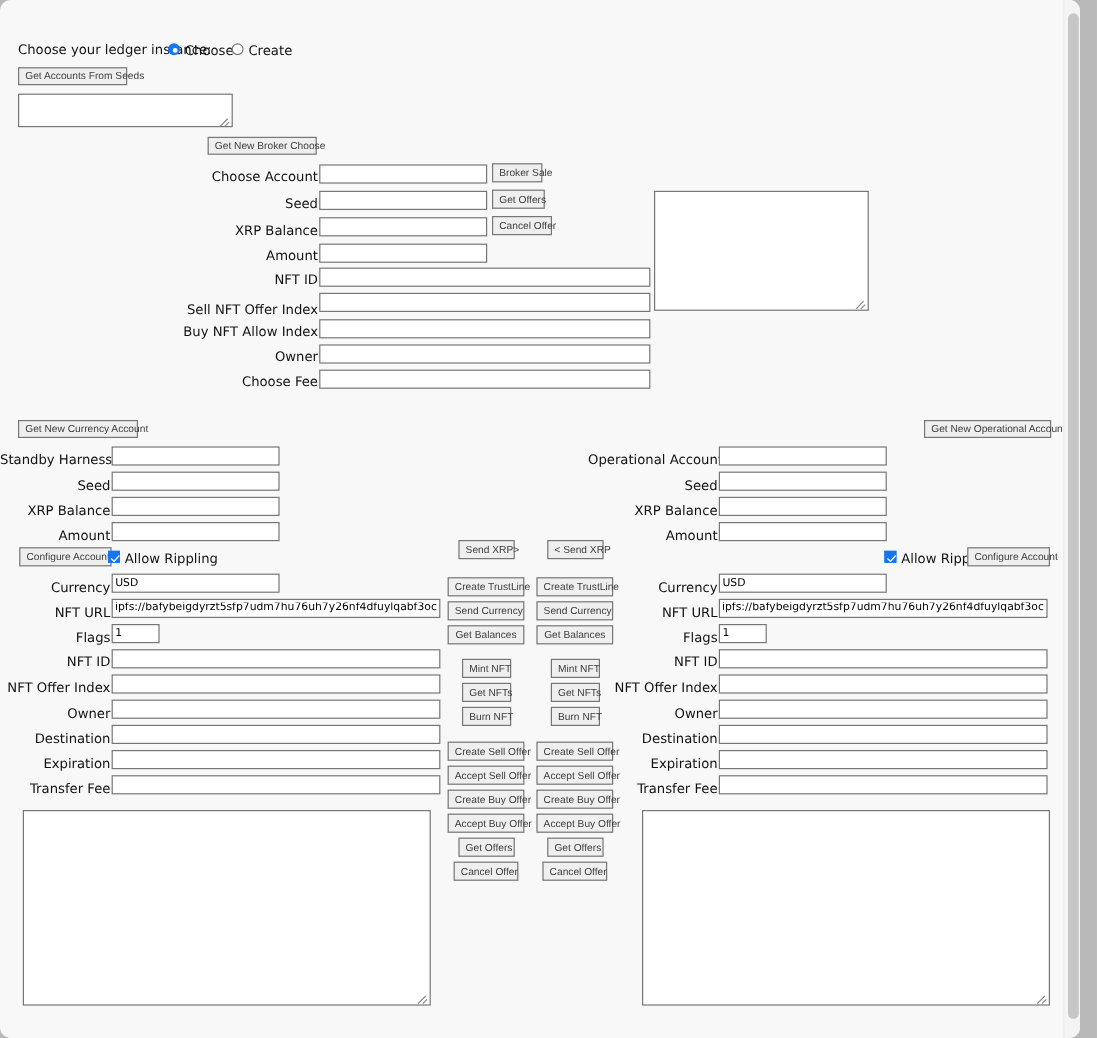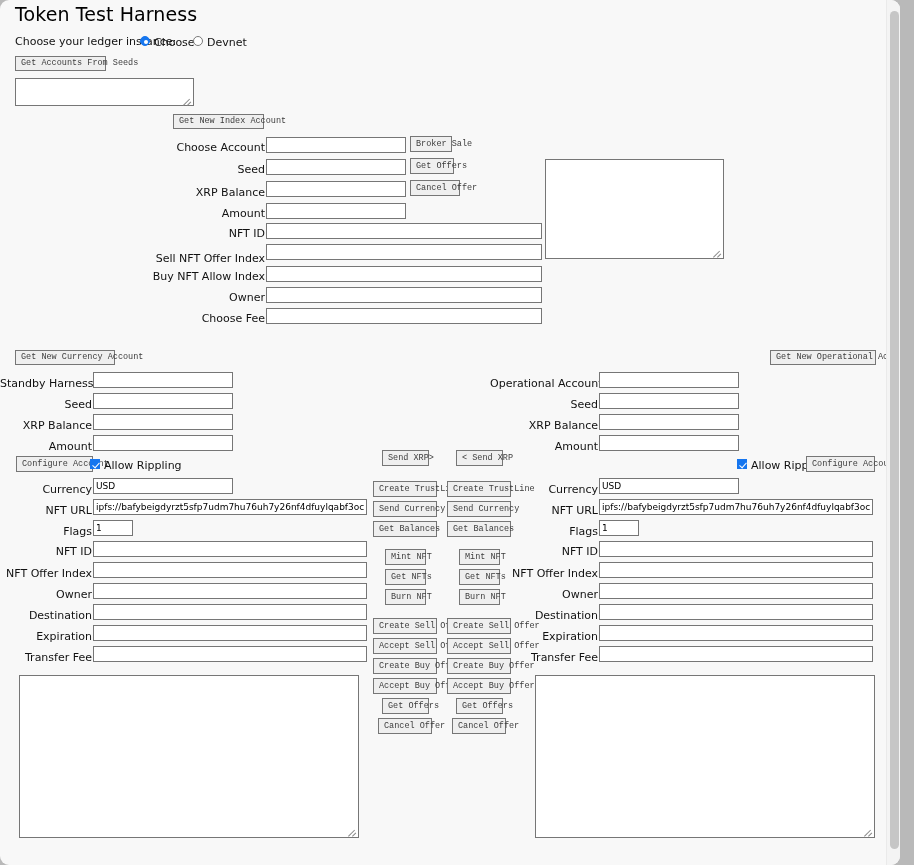--- a/index.html
+++ b/index.html
@@ -84,21 +84,21 @@
     line-height: 14px;
     border-radius: 0;
     outline: none;
   }
 
   
   .btn {
     position: absolute;
     background: #efefef;
     border: 1px solid #767676;
-    font-family: Liberation Mono, monospace;
+    font-family: Liberation Sans, sans-serif;
     font-size: 8.5px;
     color: #3d3d3d;
     line-height: 1;
     padding: 0 5px;
     height: 16px;
     white-space: nowrap;
     cursor: pointer;
     border-radius: 0;
     text-align: center;
   }
@@ -169,39 +169,38 @@
     border-width: 0 1.6px 1.6px 0;
     transform: rotate(42deg);
   }
 </style>
 </head>
 <body>
 
 <div id="page">
   <div class="canvas">
 
-    <h1 class="title">Token Test Harness</h1>
 
     <span class="ltxt" style="left:15px; top:35px;">Choose your ledger instance:</span>
 
     <span class="radio on" style="left:140px; top:36px;"></span>
     <span class="ltxt" style="left:154px; top:36px;">Choose</span>
 
     <span class="radio" style="left:193px; top:36px;"></span>
-    <span class="ltxt" style="left:207px; top:36px;">Devnet</span>
+    <span class="ltxt" style="left:207px; top:36px;">Create</span>
 
     <button class="btn" style="left:15px; top:56px; width:91px; height:15px;">Get Accounts From Seeds</button>
 
     <textarea class="ta" style="left: 15px; top: 78px; width: 179px; height: 28px;"></textarea>
     <span class="ta-grip" style="left:183px; top:97px; width:9px; height:9px;">
       <i style="left:0px; top:8px; width:9px;"></i>
         <i style="left:4px; top:8px; width:5px;"></i>
     </span>
 
-    <button class="btn" style="left:173px; top:114px; width:91px; height:15px;">Get New Index Account</button>
+    <button class="btn" style="left:173px; top:114px; width:91px; height:15px;">Get New Broker Choose</button>
 
     <span class="flabel" style="left:60px; top:141px; width:205px;">Choose Account</span>
     <span class="flabel" style="left:60px; top:163px; width:205px;">Seed</span>
     <span class="flabel" style="left:60px; top:186px; width:205px;">XRP Balance</span>
     <span class="flabel" style="left:60px; top:207px; width:205px;">Amount</span>
     <span class="flabel" style="left:60px; top:227px; width:205px;">NFT ID</span>
     <span class="flabel" style="left:60px; top:252px; width:205px;">Sell NFT Offer Index</span>
     <span class="flabel" style="left:60px; top:270px; width:205px;">Buy NFT Allow Index</span>
     <span class="flabel" style="left:60px; top:291px; width:205px;">Owner</span>
     <span class="flabel" style="left:60px; top:312px; width:205px;">Choose Fee</span>

